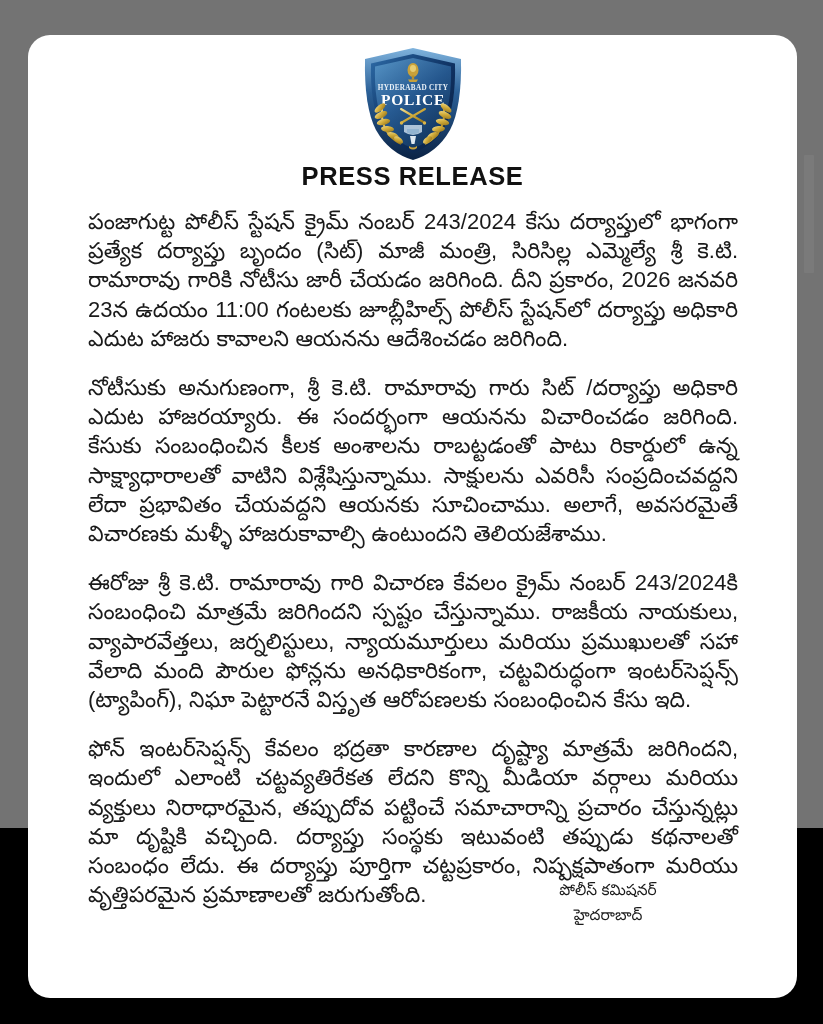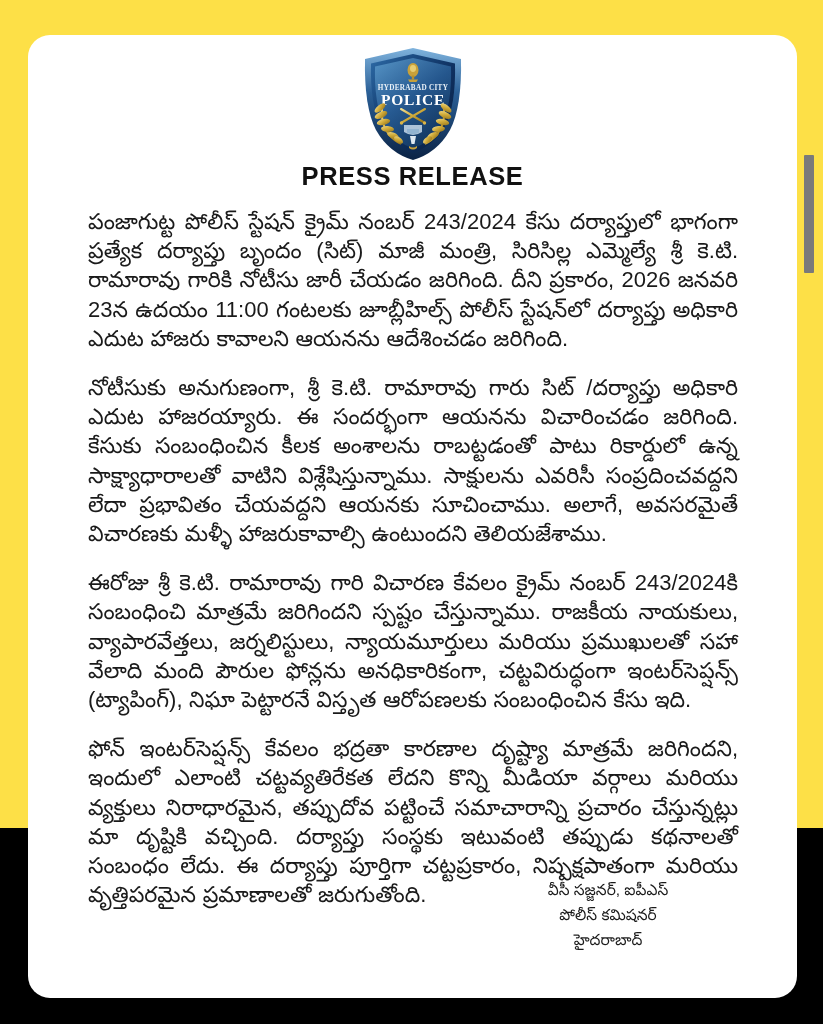--- a/index.html
+++ b/index.html
@@ -14,21 +14,21 @@
     overflow: hidden;
     font-family: "Liberation Sans", sans-serif;
     position: relative;
   }
 
   #viewport {
     position: absolute;
     left: 0; top: 0;
     width: 823px;
     height: 828px;
-    background: #fde047;
+    background: #737373;
   }
 
   
   #doc-card {
     position: absolute;
     left: 28px;
     top: 35px;
     width: 769px;
     height: 963px;
     background: #ffffff;
@@ -219,21 +219,20 @@
       <div id="press-title">PRESS RELEASE</div>
 
       <div id="body-text">
         <p class="para">పంజాగుట్ట పోలీస్ స్టేషన్ క్రైమ్ నంబర్ 243/2024 కేసు దర్యాప్తులో భాగంగా ప్రత్యేక దర్యాప్తు బృందం (సిట్) మాజీ మంత్రి, సిరిసిల్ల ఎమ్మెల్యే శ్రీ కె.టి. రామారావు గారికి నోటీసు జారీ చేయడం జరిగింది. దీని ప్రకారం, 2026 జనవరి 23న ఉదయం 11:00 గంటలకు జూబ్లీహిల్స్ పోలీస్ స్టేషన్‌లో దర్యాప్తు అధికారి ఎదుట హాజరు కావాలని ఆయనను ఆదేశించడం జరిగింది.</p>
         <p class="para">నోటీసుకు అనుగుణంగా, శ్రీ కె.టి. రామారావు గారు సిట్ /దర్యాప్తు అధికారి ఎదుట హాజరయ్యారు. ఈ సందర్భంగా ఆయనను విచారించడం జరిగింది. కేసుకు సంబంధించిన కీలక అంశాలను రాబట్టడంతో పాటు రికార్డులో ఉన్న సాక్ష్యాధారాలతో వాటిని విశ్లేషిస్తున్నాము. సాక్షులను ఎవరిసీ సంప్రదించవద్దని లేదా ప్రభావితం చేయవద్దని ఆయనకు సూచించాము. అలాగే, అవసరమైతే విచారణకు మళ్ళీ హాజరుకావాల్సి ఉంటుందని తెలియజేశాము.</p>
         <p class="para">ఈరోజు శ్రీ కె.టి. రామారావు గారి విచారణ కేవలం క్రైమ్ నంబర్ 243/2024కి సంబంధించి మాత్రమే జరిగిందని స్పష్టం చేస్తున్నాము. రాజకీయ నాయకులు, వ్యాపారవేత్తలు, జర్నలిస్టులు, న్యాయమూర్తులు మరియు ప్రముఖులతో సహా వేలాది మంది పౌరుల ఫోన్లను అనధికారికంగా, చట్టవిరుద్ధంగా ఇంటర్‌సెప్షన్స్ (ట్యాపింగ్), నిఘా పెట్టారనే విస్తృత ఆరోపణలకు సంబంధించిన కేసు ఇది.</p>
         <p class="para">ఫోన్ ఇంటర్‌సెప్షన్స్ కేవలం భద్రతా కారణాల దృష్ట్యా మాత్రమే జరిగిందని, ఇందులో ఎలాంటి చట్టవ్యతిరేకత లేదని కొన్ని మీడియా వర్గాలు మరియు వ్యక్తులు నిరాధారమైన, తప్పుదోవ పట్టించే సమాచారాన్ని ప్రచారం చేస్తున్నట్లు మా దృష్టికి వచ్చింది. దర్యాప్తు సంస్థకు ఇటువంటి తప్పుడు కథనాలతో సంబంధం లేదు. ఈ దర్యాప్తు పూర్తిగా చట్టప్రకారం, నిష్పక్షపాతంగా మరియు వృత్తిపరమైన ప్రమాణాలతో జరుగుతోంది.</p>
       </div>
 
       <div id="signature">
-        <div class="sig-line">వీసీ సజ్జనర్, ఐపీఎస్</div>
         <div class="sig-line">పోలీస్ కమిషనర్</div>
         <div class="sig-line">హైదరాబాద్</div>
       </div>
 
     </div>
   </div>
 
   <div id="scrollbar-track">
     <div id="scrollbar-thumb"></div>
   </div>

